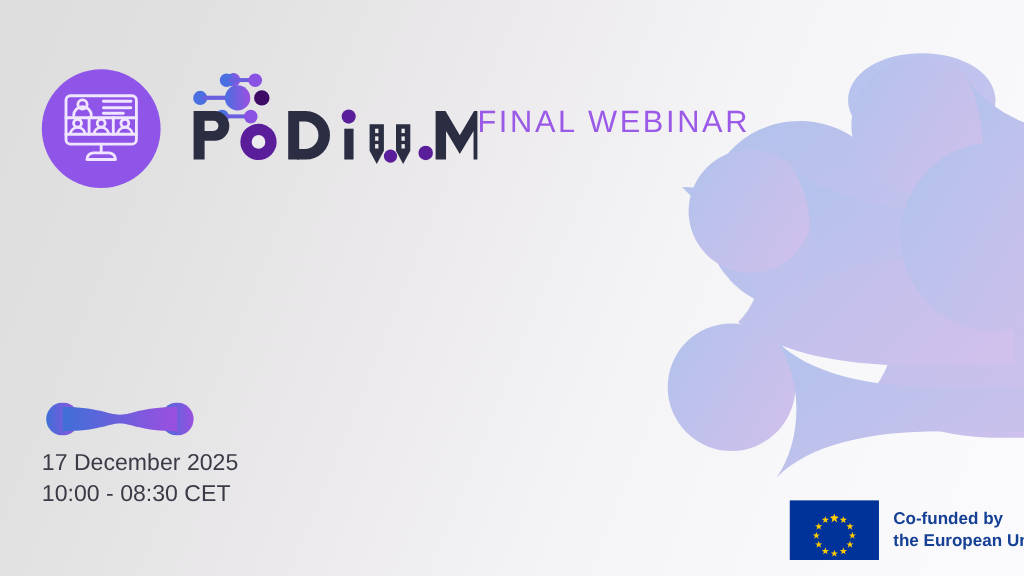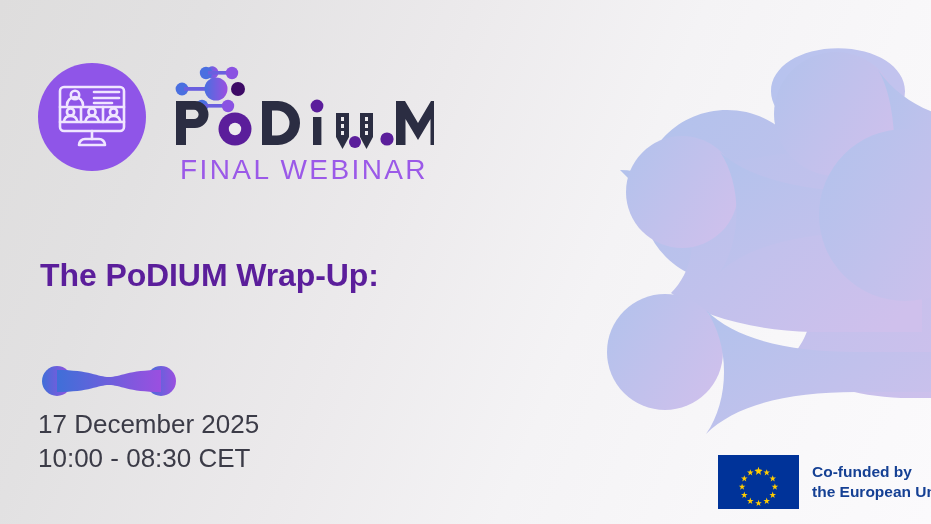--- a/index.html
+++ b/index.html
@@ -45,21 +45,21 @@
     display: flex;
     align-items: center;
     justify-content: center;
     flex: none;
   }
   .brand-badge svg { display: block; }
 
   .brand-text {
     margin-left: 28px;
     display: flex;
-    flex-direction: column;
+    flex-direction: row;
     align-items: center;
     padding-top: 2px;
   }
   .wordmark { display: block; }
   .final-webinar {
     margin-top: 6px;
     font-size: 28px;
     font-weight: 400;
     letter-spacing: 2.4px;
     color: #9b59e8;
@@ -87,21 +87,21 @@
     left: 40px;
     top: 366px;
   }
 
   
   .datetime {
     position: absolute;
     left: 38px;
     top: 407px;
     color: #3b3b47;
-    font-size: 26px;
+    font-size: 21px;
     font-weight: 400;
     line-height: 1.32;
     white-space: nowrap;
   }
 
   
   .eu-badge {
     position: absolute;
     left: 718px;
     top: 455px;
@@ -336,21 +336,20 @@
           <circle cx="213" cy="74" r="6.6" fill="#5b1e9b"></circle>
           <path fill="#2b2d42" d="M 222 36 h 9 l 13 22 l 13 -22 h 9 v 44 h -9.5 v -26 l -12.5 21 l -12.5 -21 v 26 h -9.5 Z"></path>
         </g>
       </svg>
 
       <div class="final-webinar">FINAL WEBINAR</div>
     </div>
   </div>
 
   <div class="headline">
-    <div>The PoDIUM Wrap-Up:</div>
   </div>
 
   <svg class="divider" width="138" height="30" viewBox="0 0 138 30" aria-hidden="true">
     <defs>
       <linearGradient id="dumbGrad" x1="0" y1="0" x2="1" y2="0">
         <stop offset="0%" stop-color="#3f6fd8"></stop>
         <stop offset="100%" stop-color="#9b4fe0"></stop>
       </linearGradient>
     </defs>
     <circle cx="17" cy="15" r="15" fill="url(#dumbGrad)"></circle>

